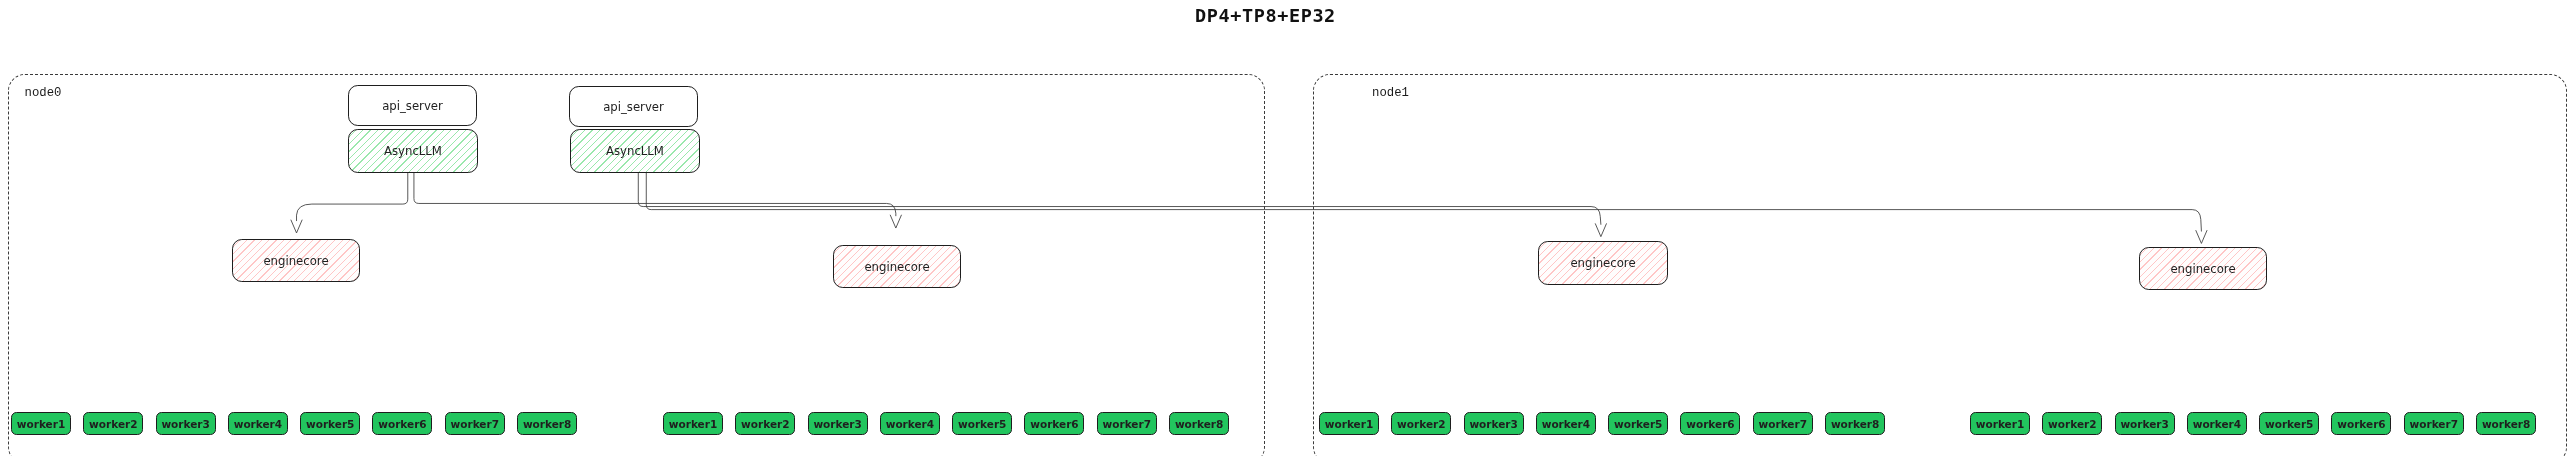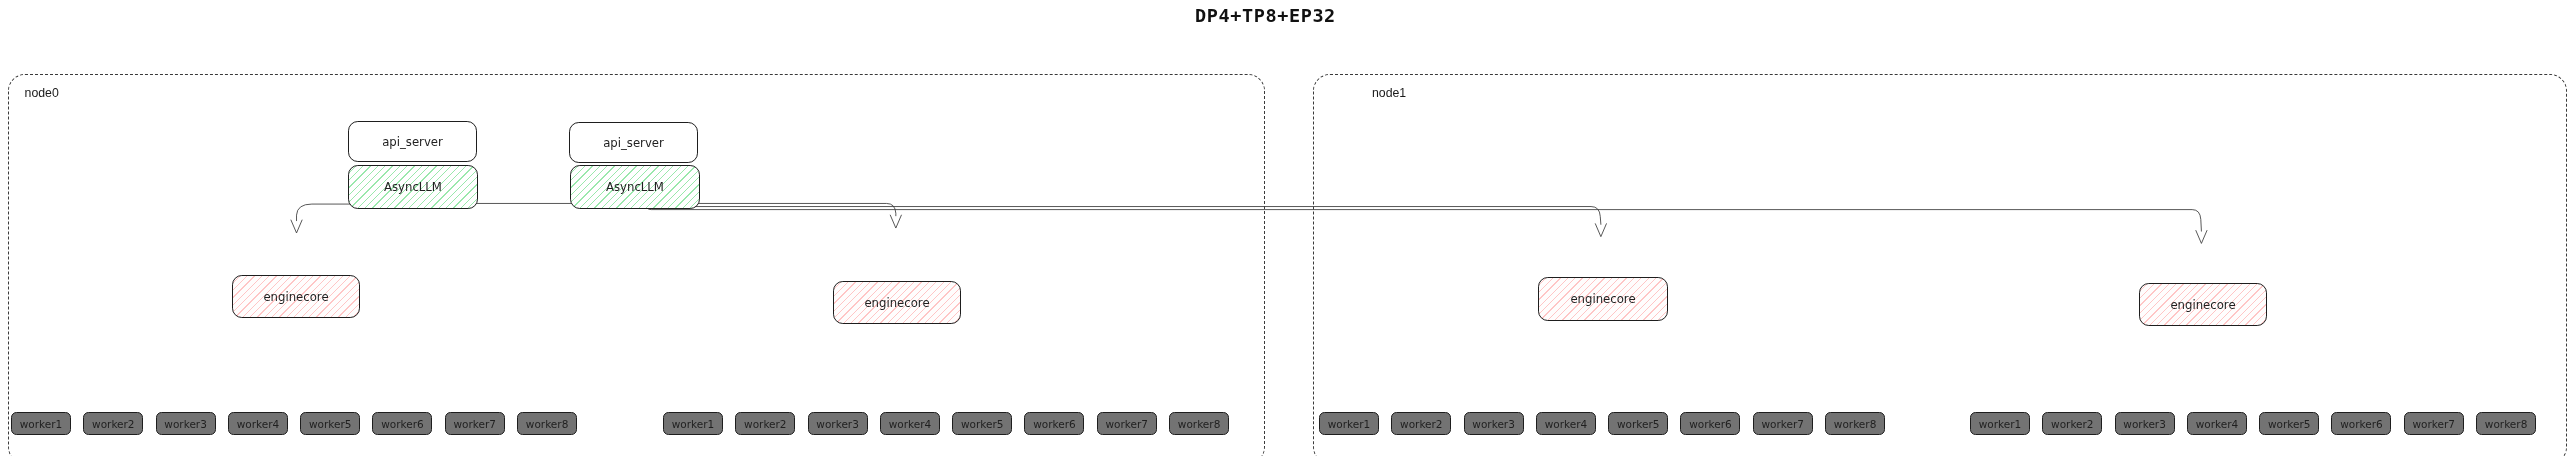--- a/index.html
+++ b/index.html
@@ -22,66 +22,66 @@
   }
   .node-cluster{
     position:absolute;
     border:1.2px dashed #3a3a3a;
     border-radius:17px;
     background:transparent;
     z-index:1;
   }
   .node-label{
     position:absolute;
-    font-family:Liberation Sans, sans-serif;
+    font-family:Liberation Mono, monospace;
     font-size:12.3px;
     font-weight:500;
     color:#1a1a1a;
     z-index:4;
     white-space:nowrap;
   }
   .conn-svg{
     position:absolute;left:0;top:0;z-index:2;
   }
   .box{
     position:absolute;
     border:1.2px solid #1e1e1e;
     border-radius:9.8px;
     background:#ffffff;
     display:flex;align-items:center;justify-content:center;
     font-size:11.7px;
     z-index:3;
     box-sizing:border-box;
     white-space:nowrap;
-    margin-top:36px;
   }
   .hatch-green{
     background-color:#ffffff;
     background-image:repeating-linear-gradient(135deg, rgba(255,255,255,0) 0px, rgba(255,255,255,0) 4.3px, #9ae8ac 4.3px, #9ae8ac 5.2px);
   }
   .hatch-red{
     background-color:#fffdfd;
     background-image:repeating-linear-gradient(135deg, rgba(255,255,255,0) 0px, rgba(255,255,255,0) 4.3px, #ffc6c6 4.3px, #ffc6c6 5.2px);
   }
   .worker-group{
     position:absolute;
     display:flex;
     flex-direction:row;
     gap:12.3px;
     z-index:3;
   }
   .worker-box{
     width:60px;height:23.4px;
     border:1.2px solid #1e1e1e;
     border-radius:5.5px;
-    background:#737373;
+    background:#22c55e;
     display:flex;align-items:center;justify-content:center;
     font-size:10.5px;
     box-sizing:border-box;
     white-space:nowrap;
+    font-weight:bold;
   }
 </style>
 </head>
 <body>
 
 <div id="canvas">
 
   <div class="title" style="left:1195px;top:4.9px;">DP4+TP8+EP32</div>
 
   <div class="node-cluster" style="left:8px;top:74px;width:1255px;height:388px;"></div>

